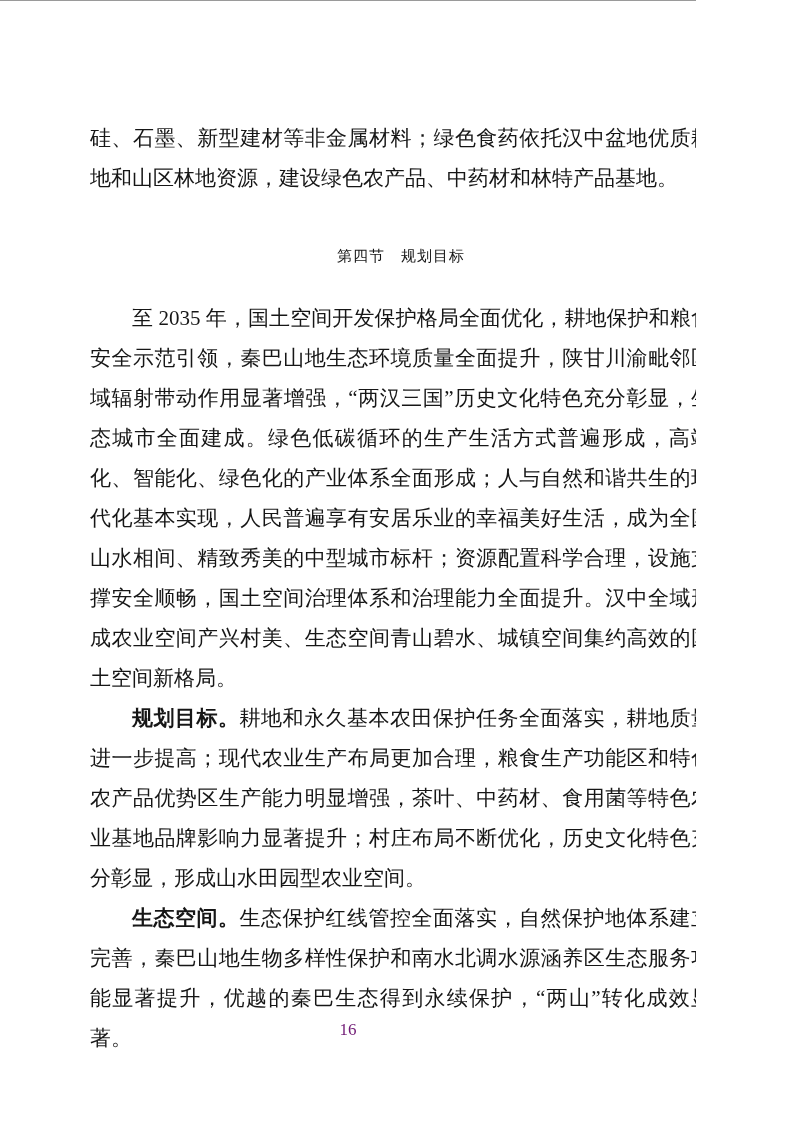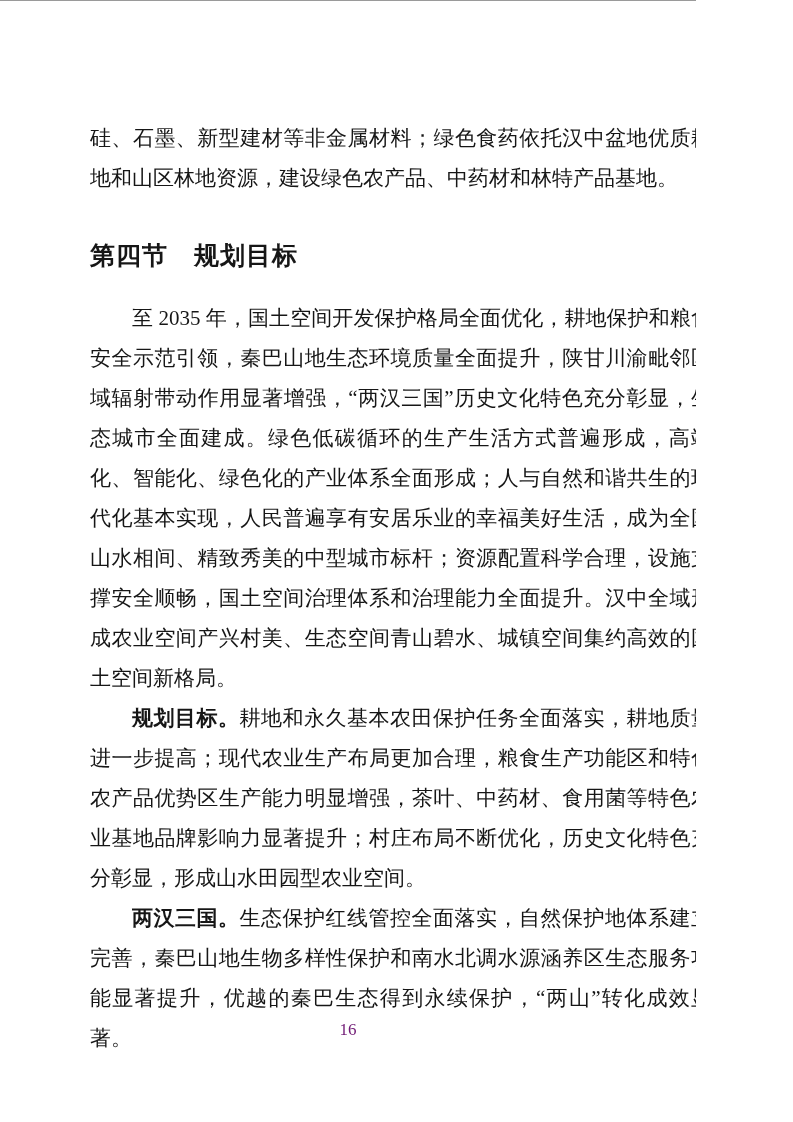--- a/index.html
+++ b/index.html
@@ -33,24 +33,24 @@
     word-break: break-all;
   }
   .para.no-indent {
     text-indent: 0;
   }
   .para .lead {
     font-weight: bold;
   }
   .heading {
     margin: 37px 0 21px 0;
-    font-size: 25px;
+    font-size: 15px;
     line-height: 42px;
-    font-weight: bold;
-    text-align: left;
+    font-weight: normal;
+    text-align: center;
     letter-spacing: 1px;
   }
   .footer {
     position: absolute;
     left: 0;
     right: 0;
     top: 1018px;
     text-align: center;
     font-size: 17px;
     line-height: 22px;
@@ -69,19 +69,19 @@
 
     <p class="para">
       <span>至 2035 年，国土空间开发保护格局全面优化，耕地保护和粮食安全示范引领，秦巴山地生态环境质量全面提升，陕甘川渝毗邻区域辐射带动作用显著增强，“两汉三国”历史文化特色充分彰显，生态城市全面建成。绿色低碳循环的生产生活方式普遍形成，高端化、智能化、绿色化的产业体系全面形成；人与自然和谐共生的现代化基本实现，人民普遍享有安居乐业的幸福美好生活，成为全国山水相间、精致秀美的中型城市标杆；资源配置科学合理，设施支撑安全顺畅，国土空间治理体系和治理能力全面提升。汉中全域形成农业空间产兴村美、生态空间青山碧水、城镇空间集约高效的国土空间新格局。</span>
     </p>
 
     <p class="para">
       <b class="lead">规划目标。</b><span>耕地和永久基本农田保护任务全面落实，耕地质量进一步提高；现代农业生产布局更加合理，粮食生产功能区和特色农产品优势区生产能力明显增强，茶叶、中药材、食用菌等特色农业基地品牌影响力显著提升；村庄布局不断优化，历史文化特色充分彰显，形成山水田园型农业空间。</span>
     </p>
 
     <p class="para">
-      <b class="lead">两汉三国。</b><span>生态保护红线管控全面落实，自然保护地体系建立完善，秦巴山地生物多样性保护和南水北调水源涵养区生态服务功能显著提升，优越的秦巴生态得到永续保护，“两山”转化成效显著。</span>
+      <b class="lead">生态空间。</b><span>生态保护红线管控全面落实，自然保护地体系建立完善，秦巴山地生物多样性保护和南水北调水源涵养区生态服务功能显著提升，优越的秦巴生态得到永续保护，“两山”转化成效显著。</span>
     </p>
 
   </div>
 
   <div class="footer">16</div>
 </div>
 
 </body></html>

